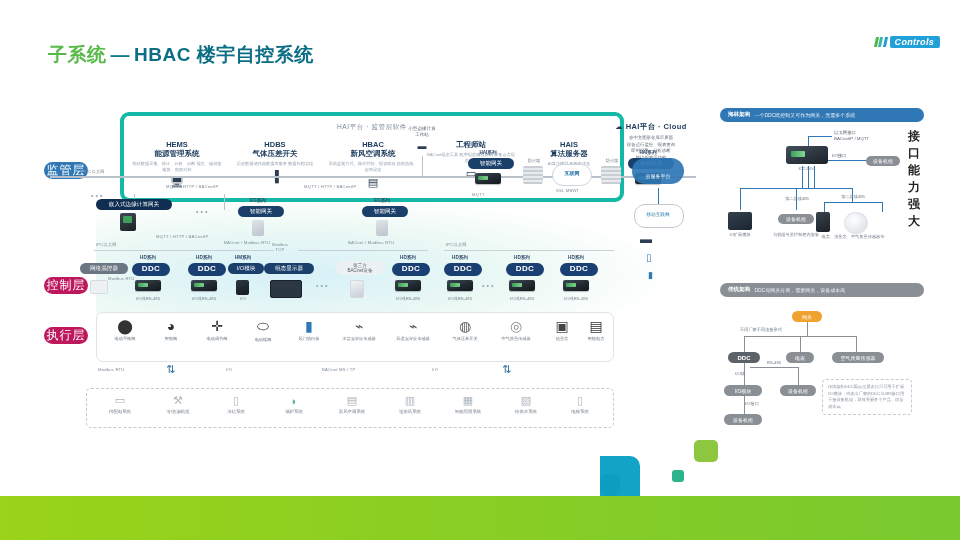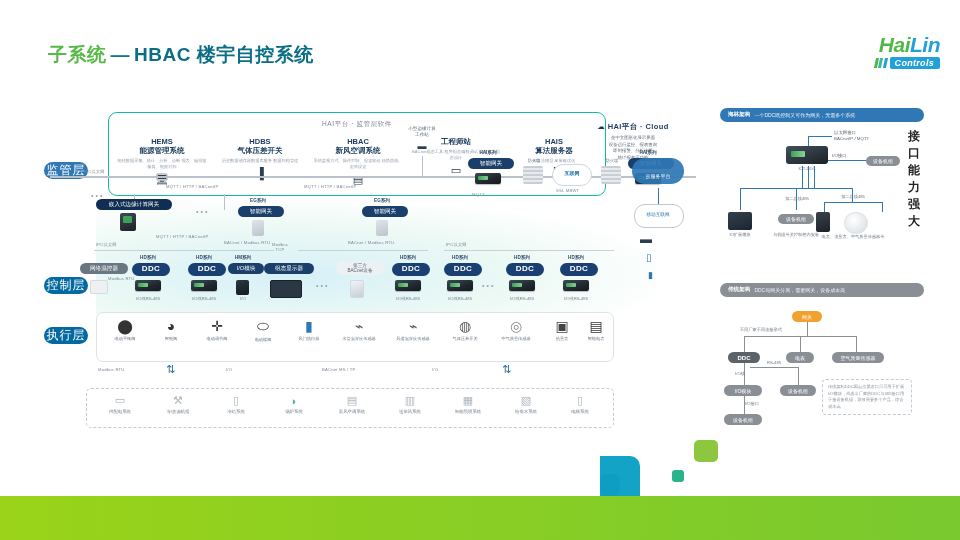--- a/index.html
+++ b/index.html
@@ -28,24 +28,24 @@
 
   
   .canvas{position:absolute;left:36px;top:100px;width:660px;height:340px;}
   .glow{position:absolute;left:60px;top:100px;width:560px;height:150px;
         background:radial-gradient(ellipse at 35% 50%, rgba(200,235,245,.75) 0%, rgba(214,242,232,.45) 45%, rgba(255,255,255,0) 75%);
         border-radius:20px;}
 
   
   .layer-tag{position:absolute;width:44px;height:17px;border-radius:9px;background:#2f77b5;color:#fff;
              font-size:12px;letter-spacing:1px;display:flex;align-items:center;justify-content:center;}
-  .layer-tag.lt2{background:#0369a1;}
-
-  
-  .mgmt-card{position:absolute;left:72px;top:12px;width:496px;height:82px;border:1px solid #14b8a6;border-radius:9px;background:#fff;}
+  .layer-tag.lt2{background:#be185d;}
+
+  
+  .mgmt-card{position:absolute;left:84px;top:12px;width:496px;height:82px;border:4px solid #14b8a6;border-radius:9px;background:#fff;}
   .mgmt-head{position:absolute;left:0;right:0;top:7px;text-align:center;font-size:6.5px;color:#7b8794;letter-spacing:.6px;}
   .mgmt-col{position:absolute;top:24px;width:90px;text-align:center;}
   .mgmt-col .mc-t{font-size:7.5px;font-weight:bold;color:#1b3a5c;line-height:9px;}
   .mgmt-col .mc-d{font-size:4.2px;color:#96a1ad;line-height:6px;margin-top:3px;}
   .mgmt-col .mc-i{margin-top:3px;font-size:11px;color:#2c3e50;}
 
   .hbus{position:absolute;height:2px;background:#b9c2cb;}
   .vline{position:absolute;width:1px;background:#b9c2cb;}
 
   .plabel{position:absolute;font-size:4.2px;color:#7e8a96;white-space:nowrap;letter-spacing:.2px;}
@@ -98,23 +98,20 @@
 </head>
 <body>
 
 <div class="slide">
 
   <div class="title">
     <span class="t-green">子系统</span><span class="t-dash">—</span><span class="t-blue">HBAC 楼宇自控系统</span>
   </div>
 
   <div class="logo">
-    <div class="logo-word">
-      <span>Hai</span><span class="hl-blue">Lin</span>
-    </div>
     <div class="logo-sub">
       <span class="logo-bars">
           <i></i>
           <i></i>
           <i></i>
         </span>
       <span class="logo-pill">Controls</span>
     </div>
   </div>
 
@@ -171,21 +168,21 @@
         <div class="mc-i">▐</div>
       </div>
     </div>
 
     <div style="position:absolute;left:360px;top:26px;width:52px;text-align:center;">
       <div style="font-size:4.6px;color:#5a6672;line-height:6px;white-space:pre-line;">小型边缘计算
 工作站</div>
       <div style="margin-top:3px;font-size:9px;color:#2c3e50;">▬</div>
     </div>
 
-    <div style="position:absolute;left:542px;top:22px;width:110px;text-align:center;">
+    <div style="position:absolute;left:560px;top:22px;width:110px;text-align:center;">
       <div style="font-size:7.5px;color:#1b3a5c;font-weight:bold;letter-spacing:.4px;">
         <span>☁</span>
         <span>HAI平台 · Cloud</span>
       </div>
       <div style="font-size:4.4px;color:#5b6874;line-height:6.5px;margin-top:3px;white-space:pre-line;">全中文图形化显示界面
 设备运行监控、报表查询
 即时报警、分析诊断
 统计报表等功能</div>
     </div>
 

